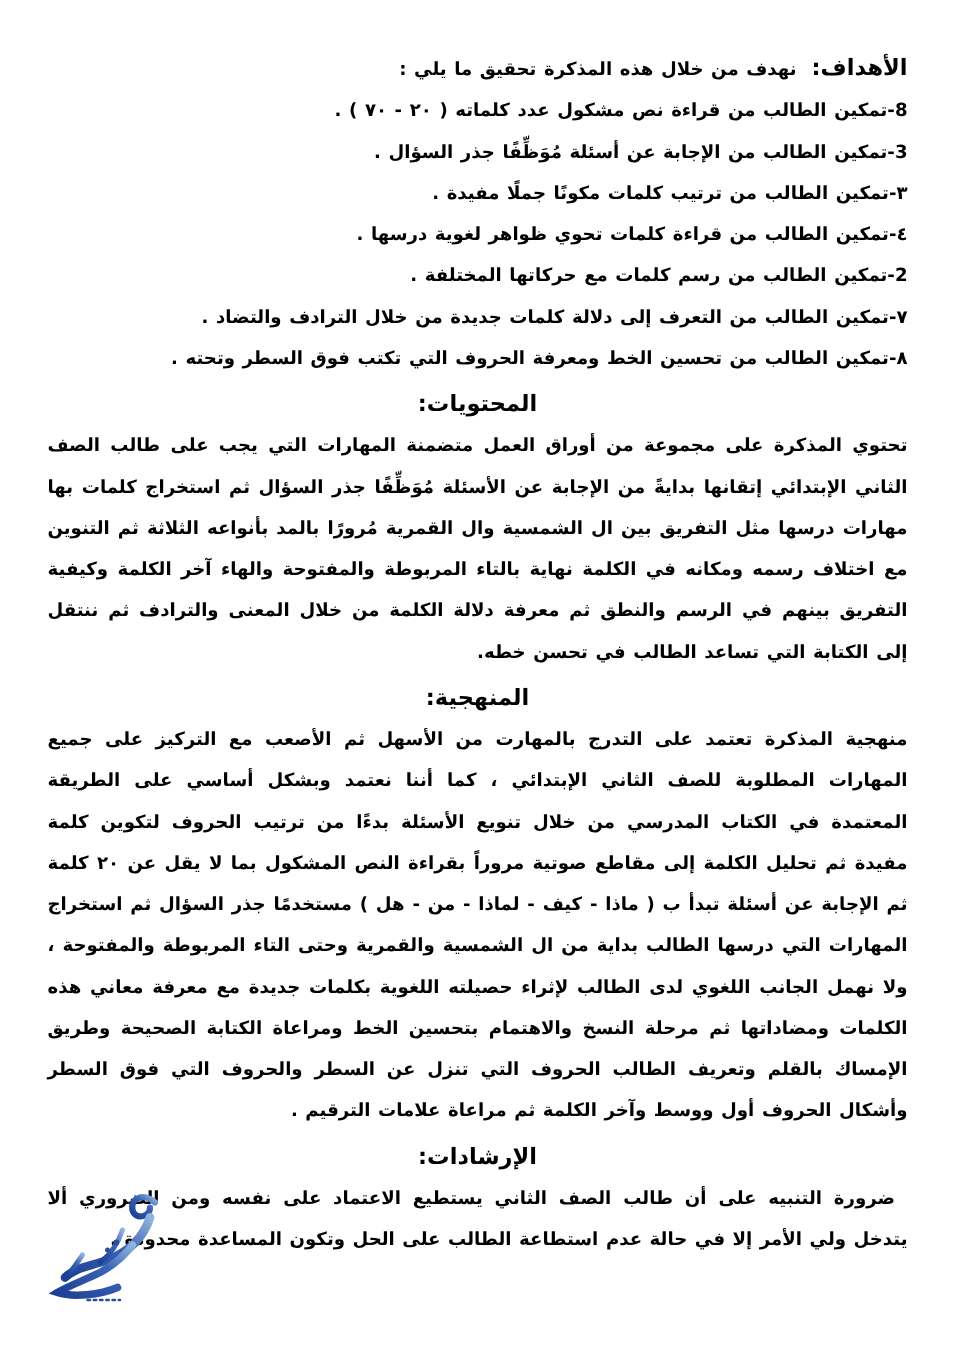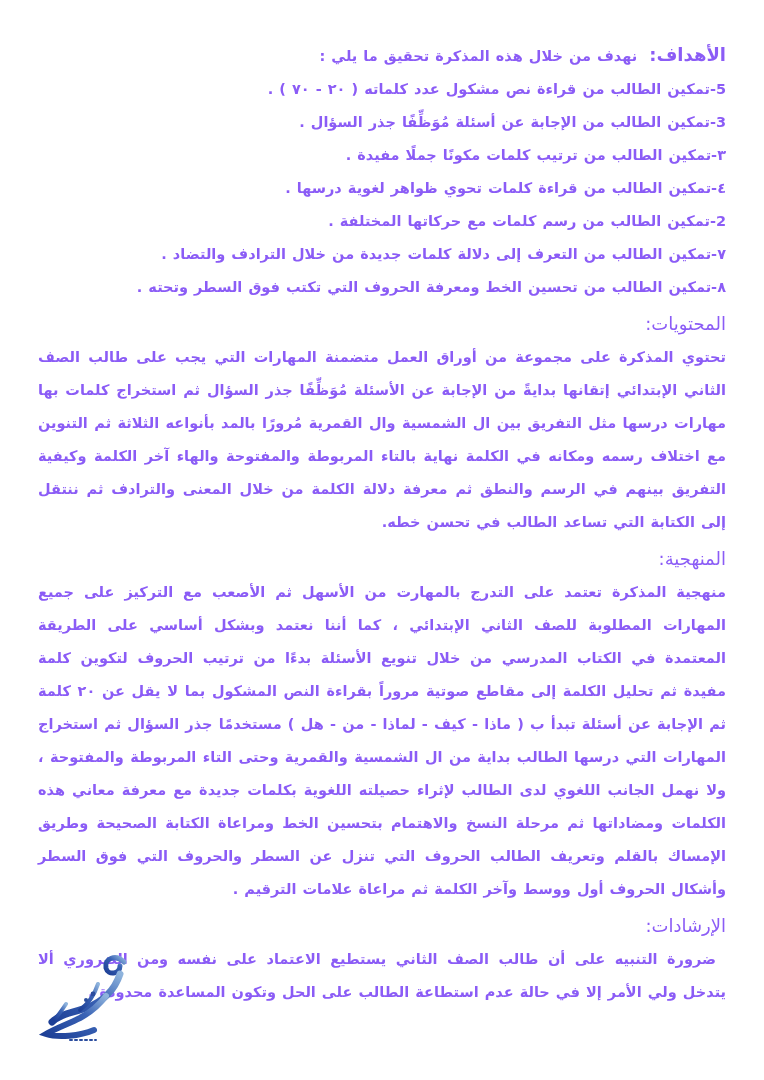--- a/index.html
+++ b/index.html
@@ -23,22 +23,23 @@
     font-weight:bold;
     line-height:33px;
     word-spacing:1px;
   }
   .item{text-align:justify;text-align-last:right;}
   .para{text-align:justify;text-align-last:right;}
   .para.indent{text-indent:10px;}
   .sec-heading{
     margin:3px 0 0 0;
     font-size:18px;
-    font-weight:normal;
+    font-weight:bold;
     line-height:34px;
+    text-align:center;
   }
   .inline-heading{font-size:18px;margin-left:6px;}
   .watermark{
     position:absolute;
     top:497px;left:168px;
     z-index:1;
     direction:ltr;
     font-family:"DejaVu Serif",serif;
     font-size:45px;
     font-weight:normal;
@@ -53,28 +54,28 @@
     width:104px;height:104px;
     z-index:3;
   }
 </style>
 </head>
 <body>
 
 <div class="page">
 
 
-  <div class="content" style="color: #8b5cf6;">
+  <div class="content" style="color: #000000;">
 
     <p class="line">
       <span class="inline-heading">الأهداف:</span>
       <span>نهدف من خلال هذه المذكرة تحقيق ما يلي :</span>
     </p>
 
-    <p class="item">5-تمكين الطالب من قراءة نص مشكول عدد كلماته ( ٢٠ - ٧٠ ) .</p>
+    <p class="item">8-تمكين الطالب من قراءة نص مشكول عدد كلماته ( ٢٠ - ٧٠ ) .</p>
     <p class="item">3-تمكين الطالب من الإجابة عن أسئلة مُوَظِّفًا جذر السؤال .</p>
     <p class="item">٣-تمكين الطالب من ترتيب كلمات مكونًا جملًا مفيدة .</p>
     <p class="item">٤-تمكين الطالب من قراءة كلمات تحوي ظواهر لغوية درسها .</p>
     <p class="item">2-تمكين الطالب من رسم كلمات مع حركاتها المختلفة .</p>
     <p class="item">٧-تمكين الطالب من التعرف إلى دلالة كلمات جديدة من خلال الترادف والتضاد .</p>
     <p class="item">٨-تمكين الطالب من تحسين الخط ومعرفة الحروف التي تكتب فوق السطر وتحته .</p>
 
     <h2 class="sec-heading">المحتويات:</h2>
     <p class="para">تحتوي المذكرة على مجموعة من أوراق العمل متضمنة المهارات التي يجب على طالب الصف الثاني الإبتدائي إتقانها بدايةً من الإجابة عن الأسئلة مُوَظِّفًا جذر السؤال ثم استخراج كلمات بها مهارات درسها مثل التفريق بين ال الشمسية وال القمرية مُرورًا بالمد بأنواعه الثلاثة ثم التنوين مع اختلاف رسمه ومكانه في الكلمة نهاية بالتاء المربوطة والمفتوحة والهاء آخر الكلمة وكيفية التفريق بينهم في الرسم والنطق ثم معرفة دلالة الكلمة من خلال المعنى والترادف ثم ننتقل إلى الكتابة التي تساعد الطالب في تحسن خطه.</p>
 

